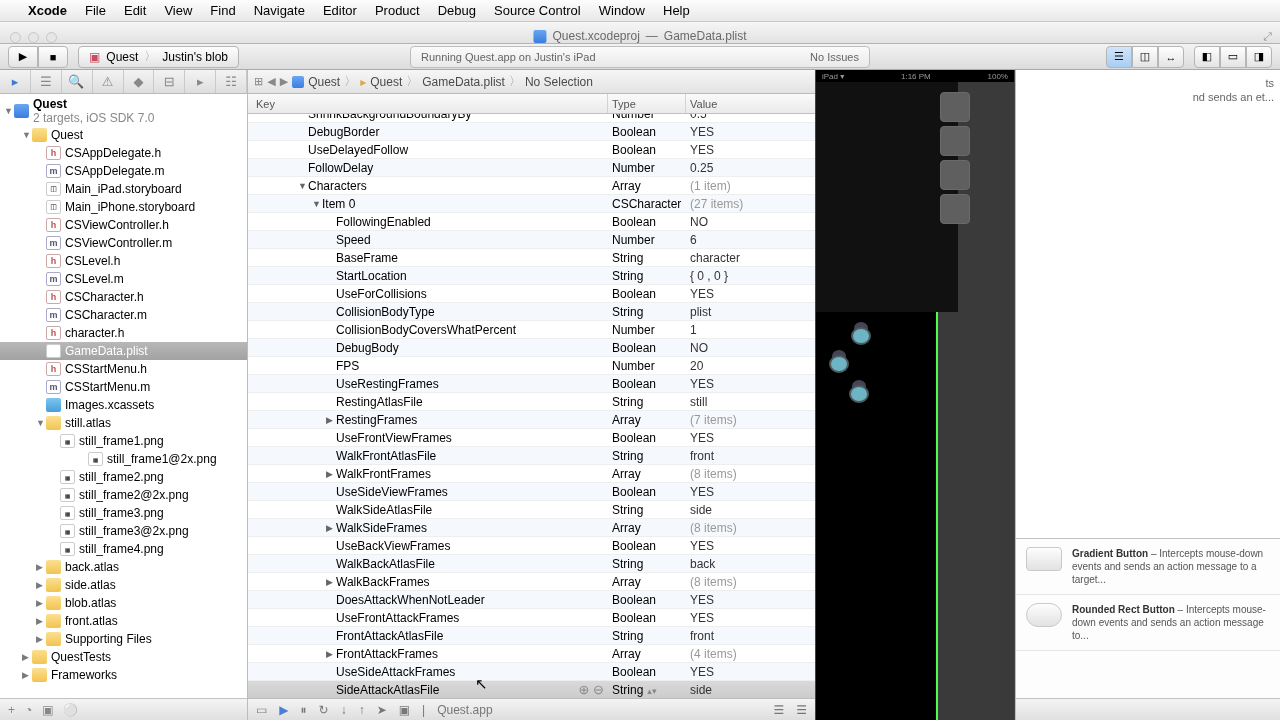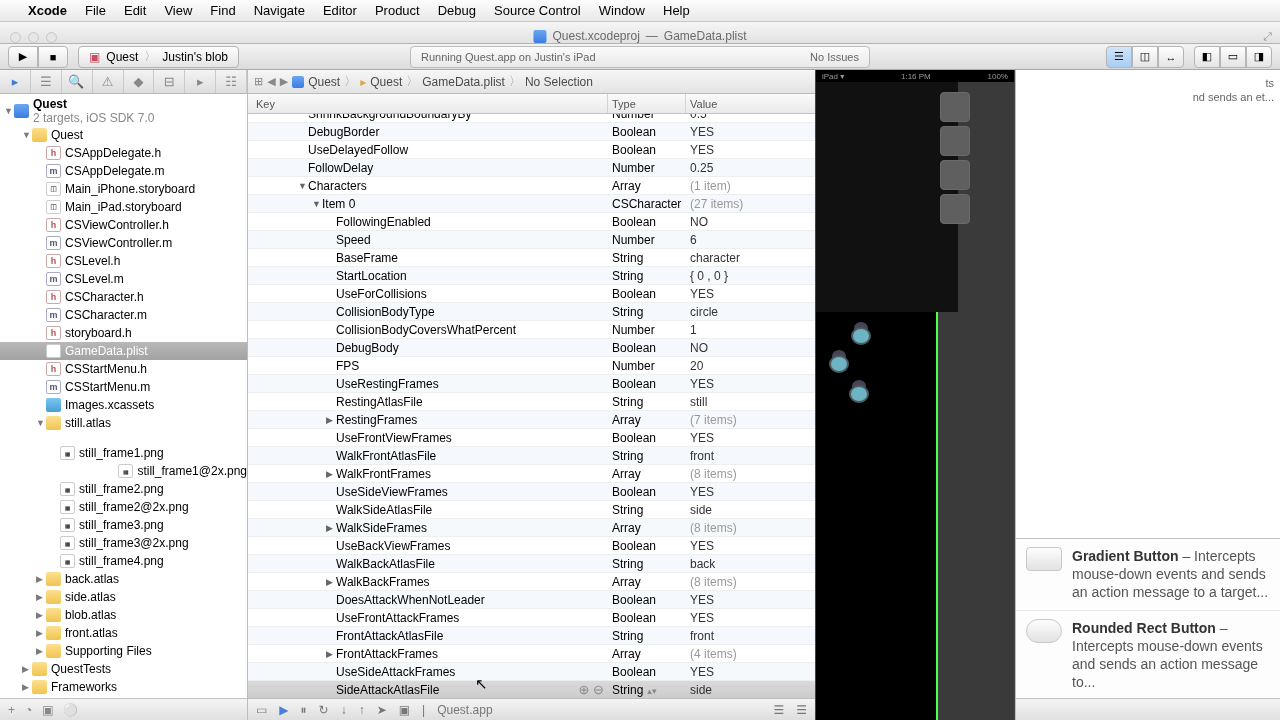--- a/index.html
+++ b/index.html
@@ -89,21 +89,21 @@
 .sprite .bot { width: 20px; height: 18px; background: #6db4c4; border-radius: 50%; position: absolute; left: 5px; top: 5px; border: 2px solid #4d5a60; }
 .sprite .bot2 { width: 14px; height: 12px; background: #445; border-radius: 50%; position: absolute; left: 8px; top: 0; }
 
 
 .utilities { width: 265px; background: #f2f2f2; border-left: 1px solid #bdbdbd; display: flex; flex-direction: column; }
 .util-top { flex: 1; background: #fff; padding: 6px; font-size: 11px; color: #666; overflow: hidden; }
 .util-library { height: 160px; border-top: 1px solid #c1c1c1; background: #fdfdfd; overflow: auto; }
 .lib-item { display: flex; padding: 8px 10px; border-bottom: 1px solid #e6e6e6; gap: 10px; }
 .lib-icon { width: 36px; height: 24px; background: linear-gradient(#fdfdfd,#e2e2e2); border: 1px solid #c9c9c9; border-radius: 4px; }
 .lib-icon.round { border-radius: 12px; }
-.lib-text { flex: 1; font-size: 14px; color: #555; line-height: 1.3; }
+.lib-text { flex: 1; font-size: 10px; color: #555; line-height: 1.3; }
 .lib-text .title { font-weight: bold; color: #333; }
 .util-footer { height: 22px; background: linear-gradient(#f4f4f4,#e0e0e0); border-top: 1px solid #c2c2c2; }
 
 .cursor { position: absolute; left: 475px; top: 675px; width: 12px; height: 16px; pointer-events: none; font-size: 15px; }
 </style>
 </head>
 <body>
 
 <div class="menubar">
   <span class="apple"></span>
@@ -193,26 +193,26 @@
           <span>CSAppDelegate.h</span>
         </div>
         <div class="tree-row" style="padding-left: 36px;">
           <span class="disclosure"></span>
           <span class="ficon m">m</span>
           <span>CSAppDelegate.m</span>
         </div>
         <div class="tree-row" style="padding-left: 36px;">
           <span class="disclosure"></span>
           <span class="ficon sb">◫</span>
+          <span>Main_iPad.storyboard</span>
+        </div>
+        <div class="tree-row" style="padding-left: 36px;">
+          <span class="disclosure"></span>
+          <span class="ficon sb">◫</span>
           <span>Main_iPhone.storyboard</span>
-        </div>
-        <div class="tree-row" style="padding-left: 36px;">
-          <span class="disclosure"></span>
-          <span class="ficon sb">◫</span>
-          <span>Main_iPad.storyboard</span>
         </div>
         <div class="tree-row" style="padding-left: 36px;">
           <span class="disclosure"></span>
           <span class="ficon h">h</span>
           <span>CSViewController.h</span>
         </div>
         <div class="tree-row" style="padding-left: 36px;">
           <span class="disclosure"></span>
           <span class="ficon m">m</span>
           <span>CSViewController.m</span>
@@ -233,21 +233,21 @@
           <span>CSCharacter.h</span>
         </div>
         <div class="tree-row" style="padding-left: 36px;">
           <span class="disclosure"></span>
           <span class="ficon m">m</span>
           <span>CSCharacter.m</span>
         </div>
         <div class="tree-row" style="padding-left: 36px;">
           <span class="disclosure"></span>
           <span class="ficon h">h</span>
-          <span>storyboard.h</span>
+          <span>character.h</span>
         </div>
         <div class="tree-row sel" style="padding-left: 36px;">
           <span class="disclosure"></span>
           <span class="ficon plist">≡</span>
           <span>GameData.plist</span>
         </div>
         <div class="tree-row" style="padding-left: 36px;">
           <span class="disclosure"></span>
           <span class="ficon h">h</span>
           <span>CSStartMenu.h</span>
@@ -260,26 +260,26 @@
         <div class="tree-row" style="padding-left: 36px;">
           <span class="disclosure"></span>
           <span class="ficon xc"></span>
           <span>Images.xcassets</span>
         </div>
         <div class="tree-row" style="padding-left: 36px;">
           <span class="disclosure">▼</span>
           <span class="ficon folder"></span>
           <span>still.atlas</span>
         </div>
-        <div class="tree-row" style="padding-left: 50px; margin-top: 12px;">
+        <div class="tree-row" style="padding-left: 50px;">
           <span class="disclosure"></span>
           <span class="ficon png">▦</span>
           <span>still_frame1.png</span>
         </div>
-        <div class="tree-row" style="padding-left: 78px; justify-content: flex-end;">
+        <div class="tree-row" style="padding-left: 78px;">
           <span class="disclosure"></span>
           <span class="ficon png">▦</span>
           <span>still_frame1@2x.png</span>
         </div>
         <div class="tree-row" style="padding-left: 50px;">
           <span class="disclosure"></span>
           <span class="ficon png">▦</span>
           <span>still_frame2.png</span>
         </div>
         <div class="tree-row" style="padding-left: 50px;">
@@ -418,21 +418,21 @@
           <div class="value ">{ 0 , 0 }</div>
         </div>
         <div class="plist-row">
           <div class="key" style="padding-left:78px"><span class="disc"></span>UseForCollisions</div>
           <div class="type">Boolean</div>
           <div class="value ">YES</div>
         </div>
         <div class="plist-row">
           <div class="key" style="padding-left:78px"><span class="disc"></span>CollisionBodyType</div>
           <div class="type">String</div>
-          <div class="value ">circle</div>
+          <div class="value ">plist</div>
         </div>
         <div class="plist-row">
           <div class="key" style="padding-left:78px"><span class="disc"></span>CollisionBodyCoversWhatPercent</div>
           <div class="type">Number</div>
           <div class="value ">1</div>
         </div>
         <div class="plist-row">
           <div class="key" style="padding-left:78px"><span class="disc"></span>DebugBody</div>
           <div class="type">Boolean</div>
           <div class="value ">NO</div>

